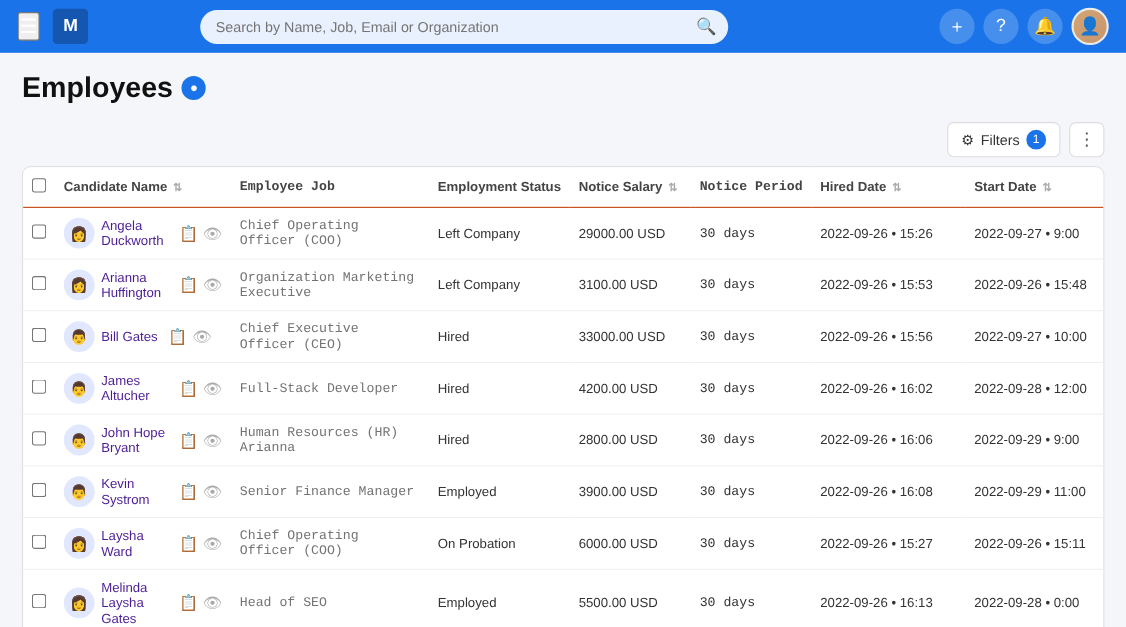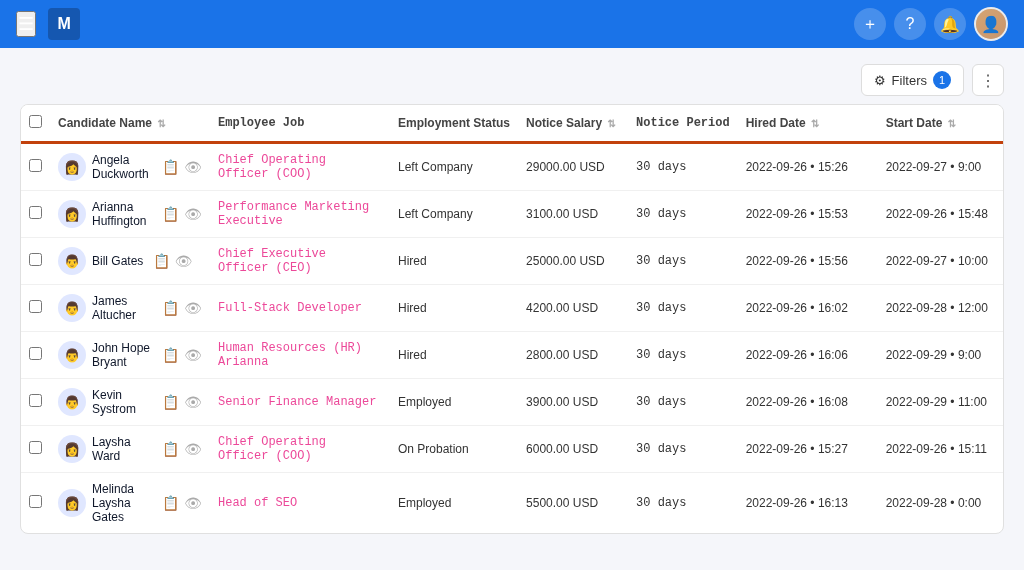--- a/index.html
+++ b/index.html
@@ -102,21 +102,21 @@
       border-radius: 6px;
       background: white;
       cursor: pointer;
       display: flex; align-items: center; justify-content: center;
       font-size: 16px; color: #555;
     }
 
     
     .table-container { background: white; border: 1px solid #e0e0e0; border-radius: 8px; overflow: hidden; }
     table { width: 100%; border-collapse: collapse; }
-    thead tr { border-bottom: 3px solid #c2410c; background: white; }
+    thead tr { border-bottom: 1px solid #c2410c; background: white; }
     th {
       padding: 10px 8px;
       text-align: left;
       font-weight: 600;
       font-size: 12px;
       color: #444;
       white-space: nowrap;
       user-select: none;
     }
     th .sort-icon { color: #aaa; font-size: 10px; margin-left: 2px; }
@@ -132,45 +132,53 @@
     .hired-col { min-width: 140px; }
     .start-col { min-width: 130px; }
 
     .candidate-cell { display: flex; align-items: center; gap: 6px; }
     .avatar-circle {
       width: 28px; height: 28px; border-radius: 50%;
       background: #e0e7ff;
       display: flex; align-items: center; justify-content: center;
       font-size: 13px; flex-shrink: 0; overflow: hidden;
     }
-    .candidate-name { color: #0f172a; cursor: pointer; }
+    .candidate-name { color: #4c1d95; cursor: pointer; }
     .row-actions { display: flex; gap: 4px; margin-left: 4px; }
     .row-action-btn { color: #aaa; cursor: pointer; font-size: 14px; }
 
-    .job-link { color: #ec4899; cursor: pointer; }
+    .job-link { color: #737373; cursor: pointer; }
 
     input[type="checkbox"] { cursor: pointer; }
   </style>
 </head>
 <body>
 
 <header class="header">
   <button class="header-menu-icon">☰</button>
   <div class="header-logo">M</div>
+  <div class="header-search">
+    <input type="text" placeholder="Search by Name, Job, Email or Organization" style="">
+    <span class="search-icon">🔍</span>
+  </div>
   <div class="header-actions">
     <button class="header-icon-btn">＋</button>
     <button class="header-icon-btn">?</button>
     <button class="header-icon-btn">🔔</button>
     <div class="header-avatar">
       <div class="header-avatar-inner">👤</div>
     </div>
   </div>
 </header>
 
 <div class="page-content">
+  <div class="page-title-row">
+    <h1 class="page-title">Employees</h1>
+    <div class="page-title-icon">●</div>
+  </div>
 
   <div class="toolbar">
     <button class="filter-btn">
       <span>⚙</span>
       <span>Filters</span>
       <span class="filter-badge">1</span>
     </button>
     <button class="more-btn">⋮</button>
   </div>
 
@@ -241,21 +249,21 @@
       <div class="candidate-cell">
         <div class="avatar-circle">👩</div>
         <span class="candidate-name">Arianna Huffington</span>
         <div class="row-actions">
           <span class="row-action-btn" title="Copy">📋</span>
           <span class="row-action-btn" title="View">👁</span>
         </div>
       </div>
     </td>
     <td class="job-col">
-      <span class="job-link">Performance Marketing Executive</span>
+      <span class="job-link">Organization Marketing Executive</span>
     </td>
     <td class="status-col">Left Company</td>
     <td class="salary-col">3100.00 USD</td>
     <td class="notice-col">30 days</td>
     <td class="hired-col">2022-09-26 • 15:53</td>
     <td class="start-col">2022-09-26 • 15:48</td>
   </tr>
           <tr>
     <td class="cb-col">
       <input type="checkbox" style="">
@@ -267,21 +275,21 @@
         <div class="row-actions">
           <span class="row-action-btn" title="Copy">📋</span>
           <span class="row-action-btn" title="View">👁</span>
         </div>
       </div>
     </td>
     <td class="job-col">
       <span class="job-link">Chief Executive Officer (CEO)</span>
     </td>
     <td class="status-col">Hired</td>
-    <td class="salary-col">25000.00 USD</td>
+    <td class="salary-col">33000.00 USD</td>
     <td class="notice-col">30 days</td>
     <td class="hired-col">2022-09-26 • 15:56</td>
     <td class="start-col">2022-09-27 • 10:00</td>
   </tr>
           <tr>
     <td class="cb-col">
       <input type="checkbox" style="">
     </td>
     <td class="name-col">
       <div class="candidate-cell">

